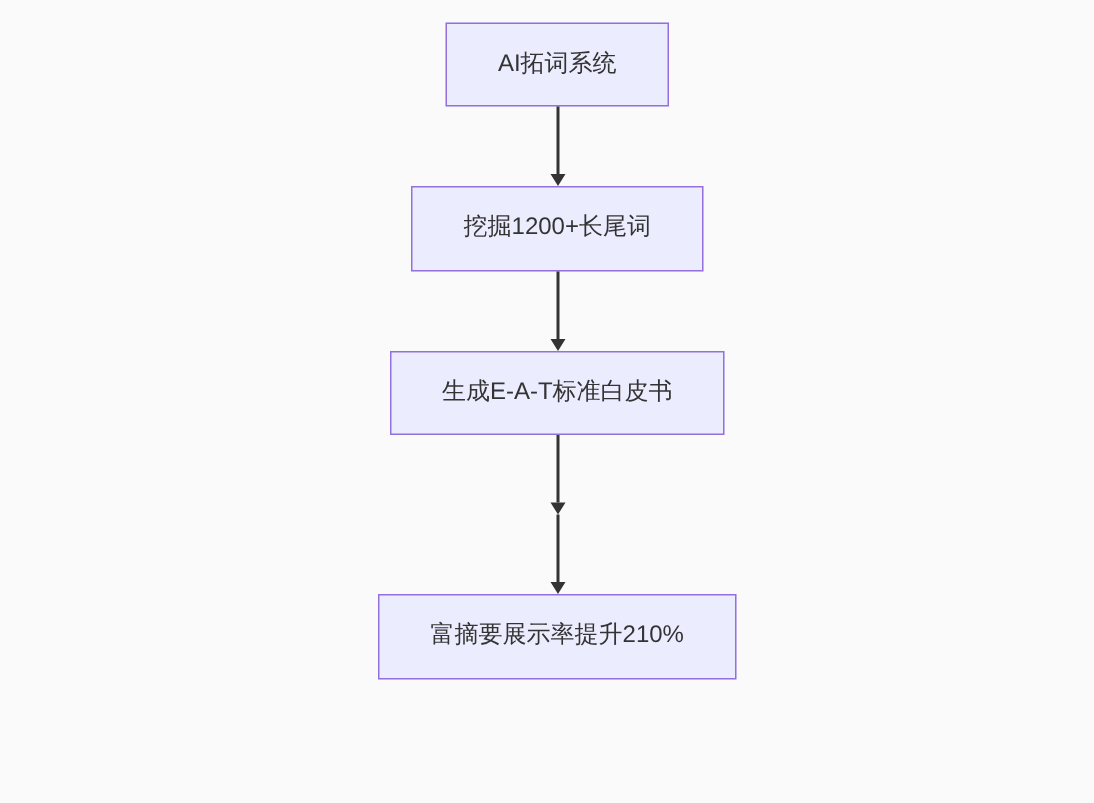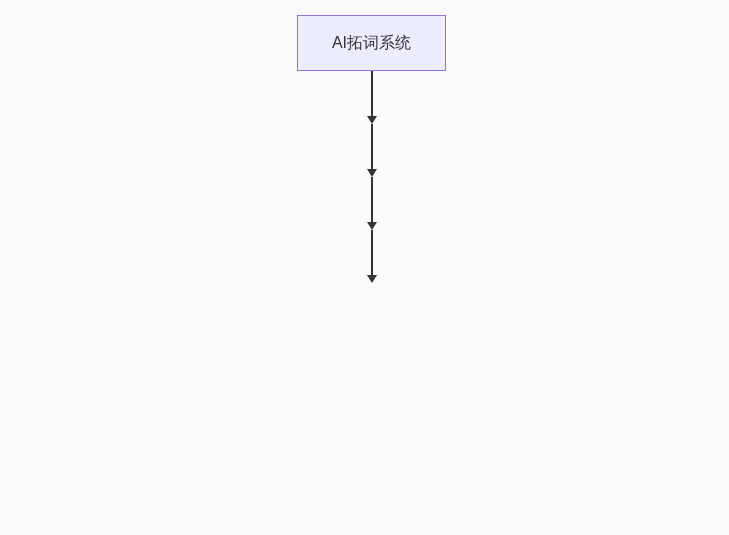--- a/index.html
+++ b/index.html
@@ -68,32 +68,41 @@
 
   <div class="node">
     <span>AI拓词系统</span>
   </div>
 
   <div class="edge">
     <div class="edge-line"></div>
     <div class="edge-head"></div>
   </div>
 
+  <div class="node">
+    <span>挖掘1200+长尾词</span>
+  </div>
+
+  <div class="edge">
+    <div class="edge-line"></div>
+    <div class="edge-head"></div>
+  </div>
+
+  <div class="node">
+    <span>生成E-A-T标准白皮书</span>
+  </div>
 
   <div class="edge">
     <div class="edge-line"></div>
     <div class="edge-head"></div>
   </div>
 
 
   <div class="edge">
     <div class="edge-line"></div>
     <div class="edge-head"></div>
   </div>
 
-
-  <div class="edge">
-    <div class="edge-line"></div>
-    <div class="edge-head"></div>
+  <div class="node">
+    <span>富摘要展示率提升210%</span>
   </div>
-
 
 </div>
 
 </body></html>

